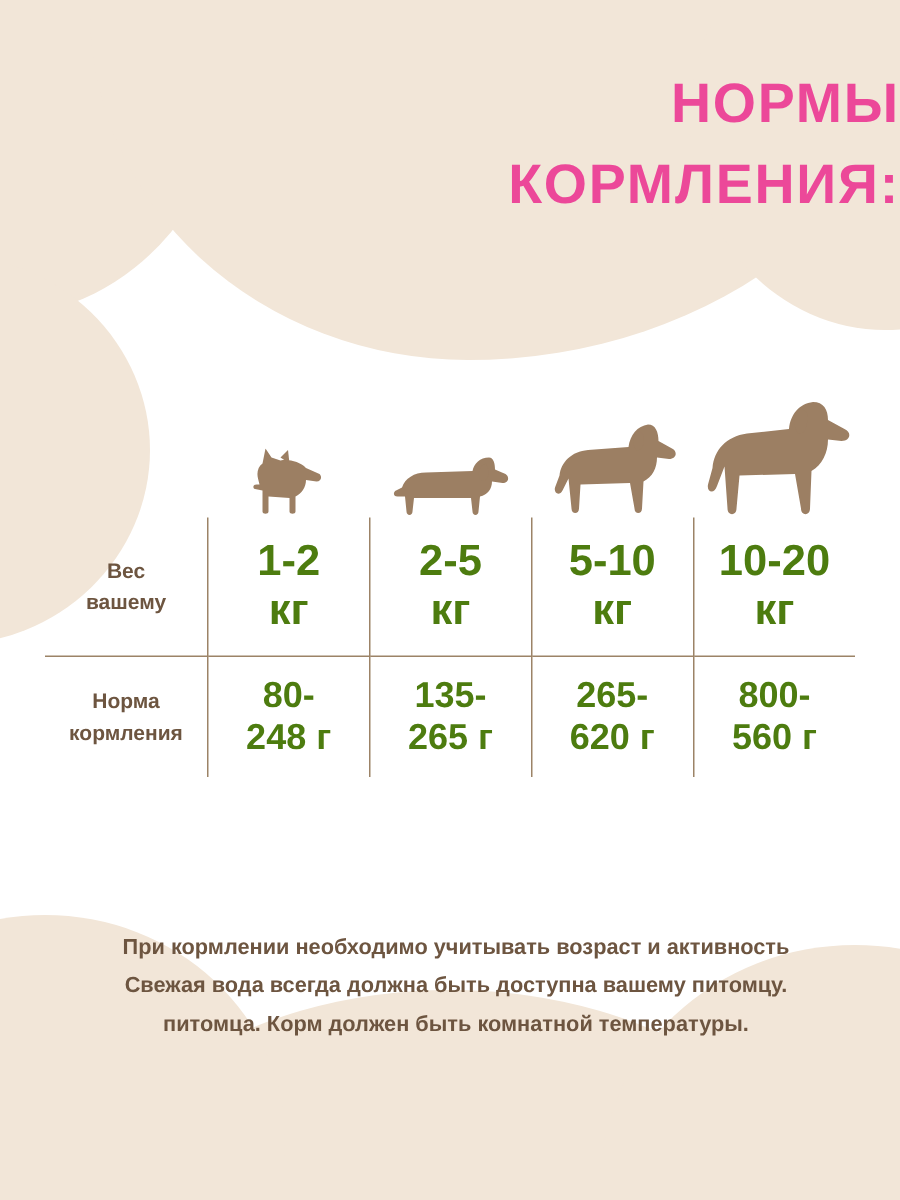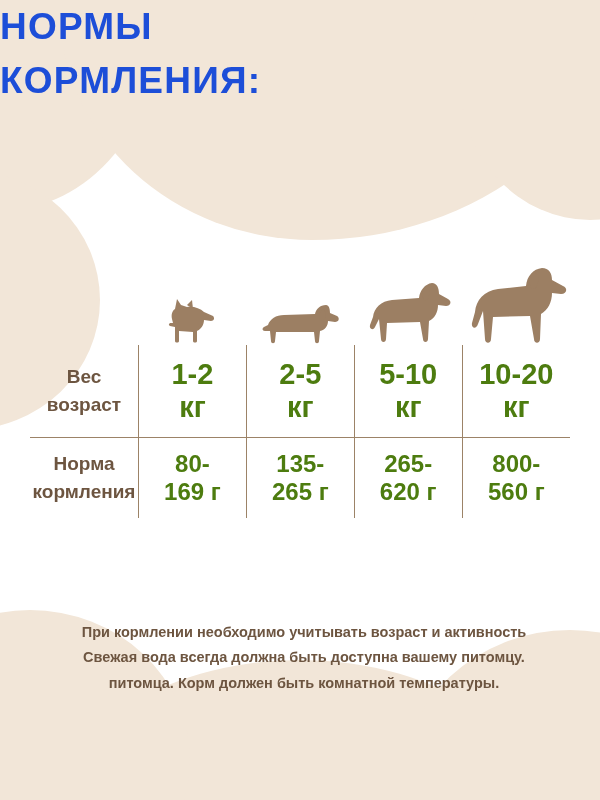--- a/index.html
+++ b/index.html
@@ -78,22 +78,23 @@
   }
 
   .content {
     position: relative;
     z-index: 2;
   }
 
   
   .title {
     margin: 0;
-    text-align: left;
-    color: #1d4ed8;
+    padding-top: 42px;
+    text-align: right;
+    color: #ec4899;
     font-size: 37px;
     line-height: 1.45;
     font-weight: bold;
     letter-spacing: 1.2px;
   }
   .title-line {
     display: block;
   }
 
   
@@ -145,21 +146,21 @@
   table.feed-table tr:last-child td {
     border-bottom: none;
   }
   table.feed-table tr td:last-child {
     border-right: none;
   }
   .row-label {
     width: 108px;
     text-align: center;
     color: #6d5540;
-    font-size: 19px;
+    font-size: 14px;
     font-weight: bold;
     line-height: 1.5;
     padding: 6px 4px;
   }
   .val-cell {
     text-align: center;
     color: #4d7c0f;
     font-weight: bold;
     line-height: 1.15;
   }
@@ -246,21 +247,21 @@
       </span>
     </div>
   </div>
 
   <div class="table-wrap">
     <table class="feed-table">
       <tbody>
           <tr class="row-weights">
         <td class="row-label">
           <span class="val-line">Вес</span>
-          <span class="val-line">возраст</span>
+          <span class="val-line">вашему</span>
         </td>
         <td class="val-cell">
           <span class="val-line">1-2</span>
           <span class="val-line">кг</span>
         </td>
         <td class="val-cell">
           <span class="val-line">2-5</span>
           <span class="val-line">кг</span>
         </td>
         <td class="val-cell">
@@ -272,21 +273,21 @@
           <span class="val-line">кг</span>
         </td>
       </tr>
       <tr class="row-norms">
         <td class="row-label">
           <span class="val-line">Норма</span>
           <span class="val-line">кормления</span>
         </td>
         <td class="val-cell">
           <span class="val-line">80-</span>
-          <span class="val-line">169 г</span>
+          <span class="val-line">248 г</span>
         </td>
         <td class="val-cell">
           <span class="val-line">135-</span>
           <span class="val-line">265 г</span>
         </td>
         <td class="val-cell">
           <span class="val-line">265-</span>
           <span class="val-line">620 г</span>
         </td>
         <td class="val-cell">

